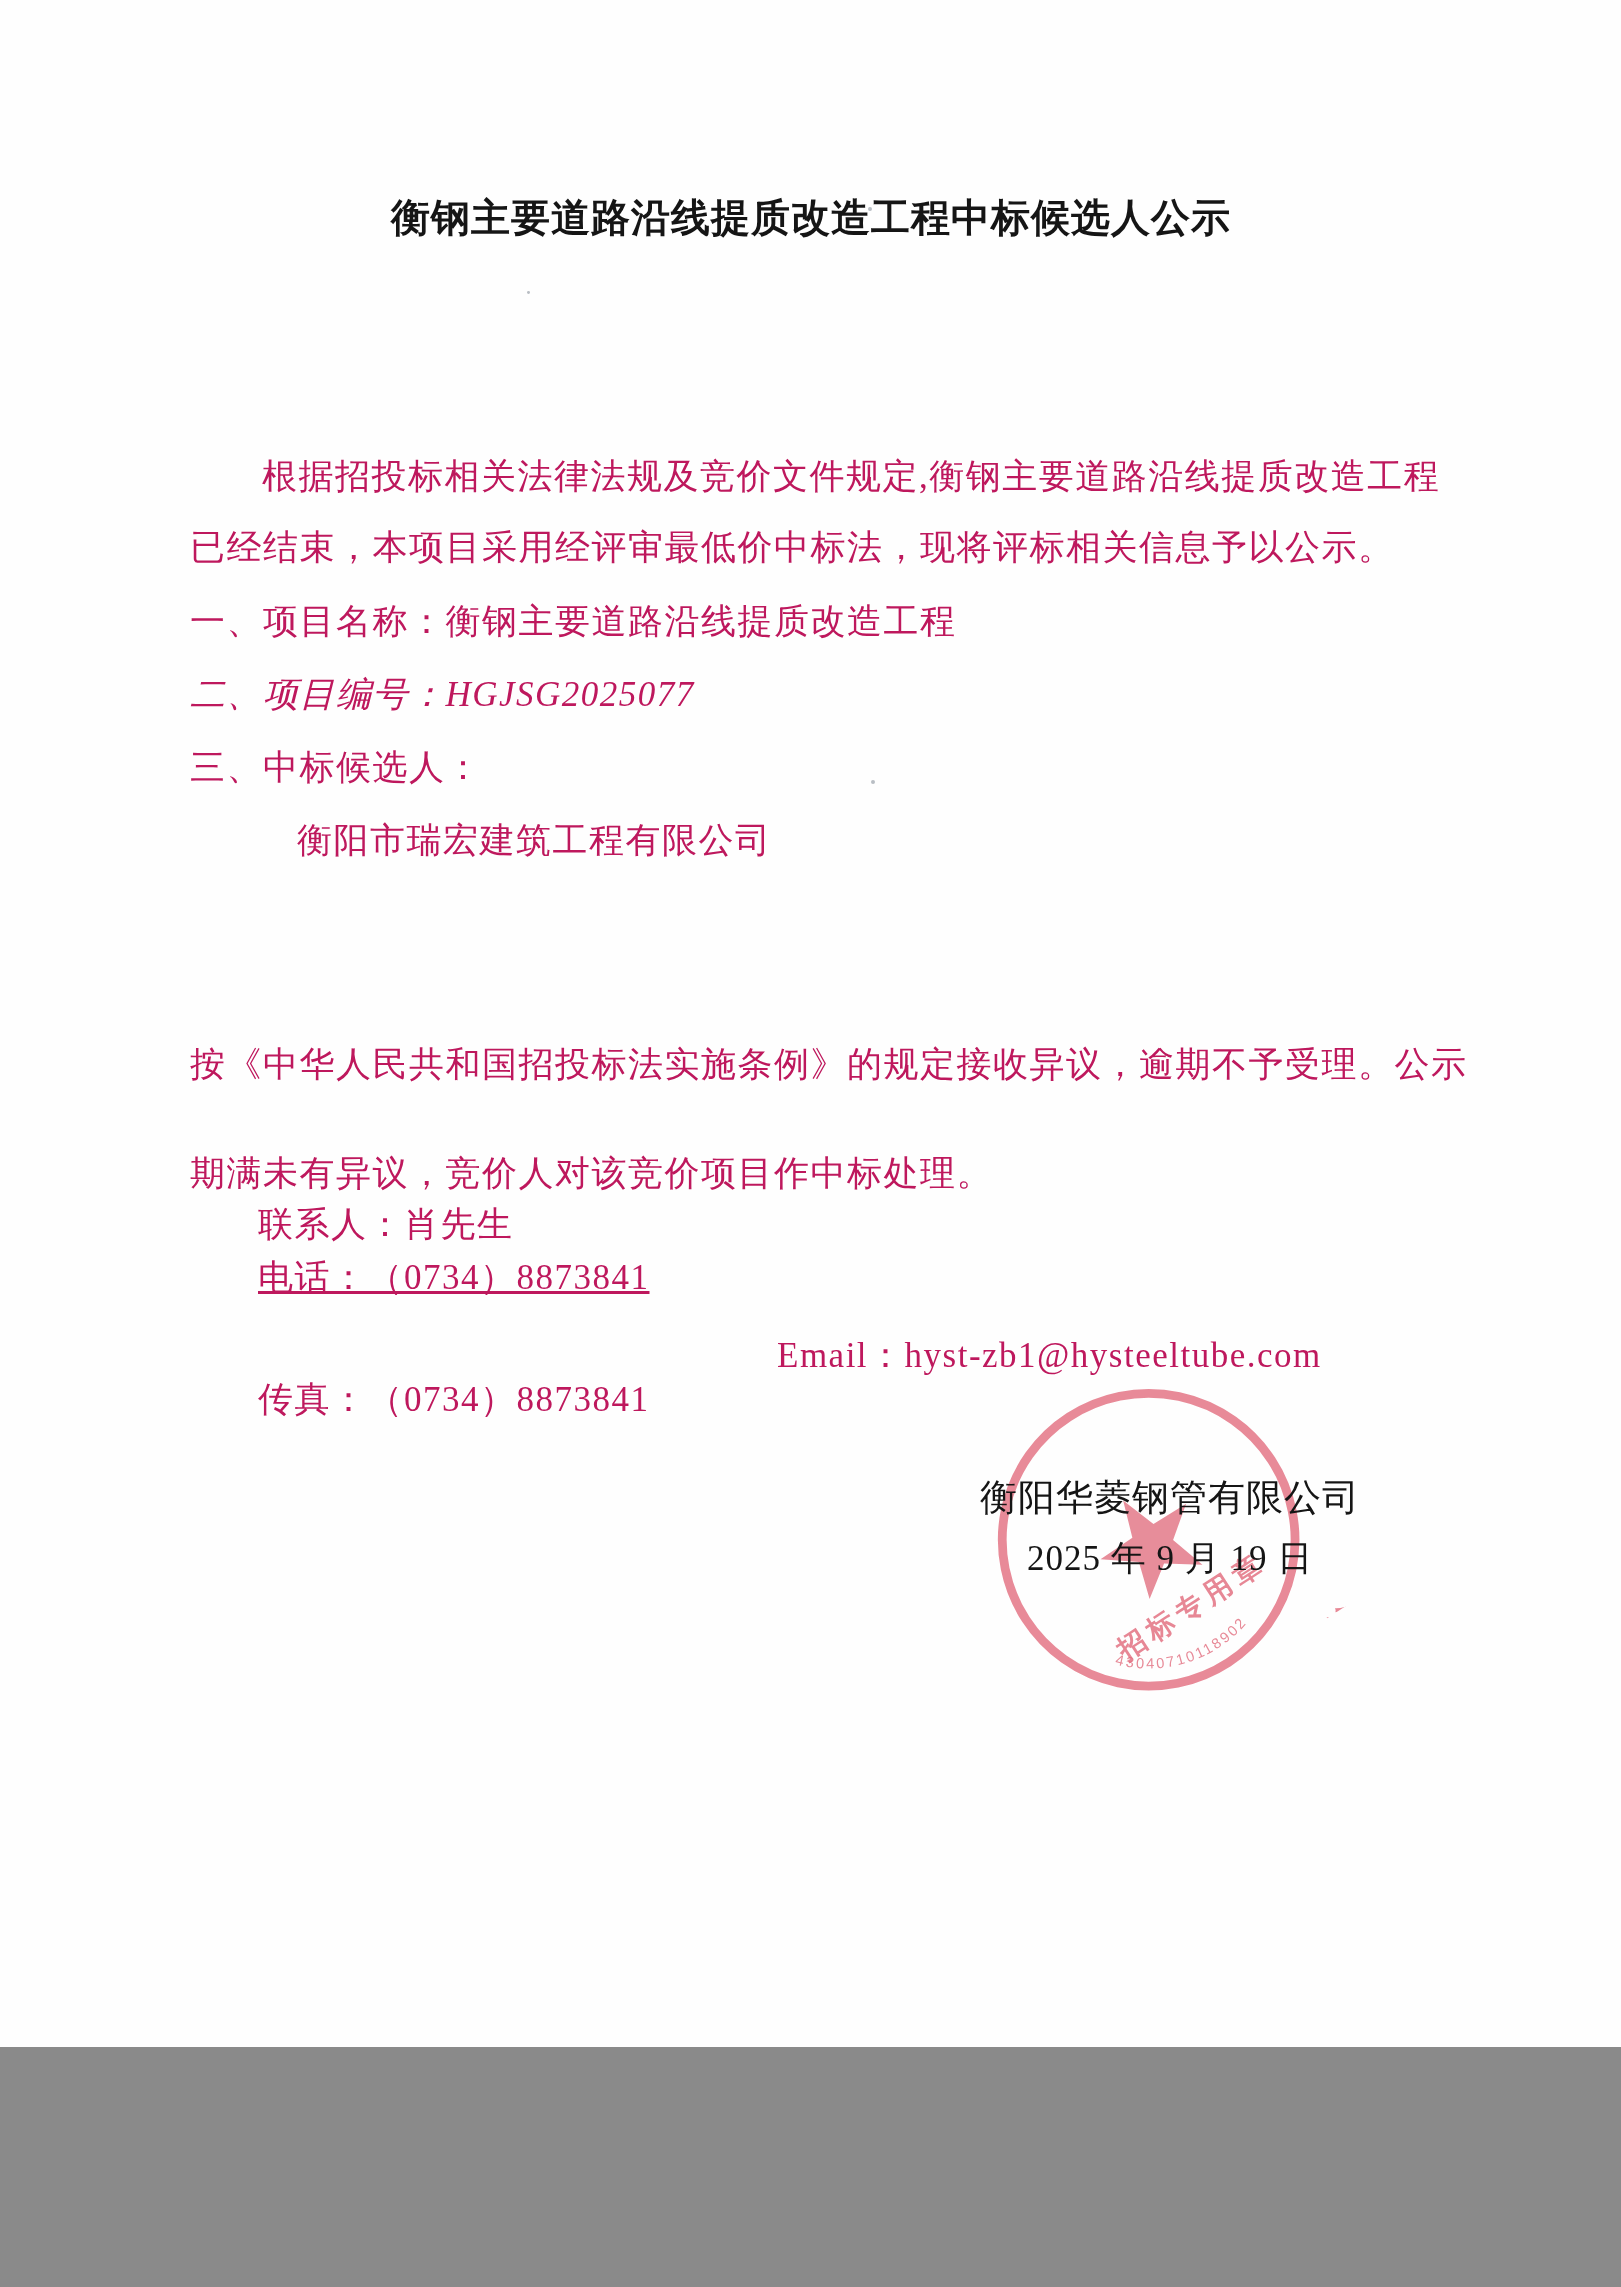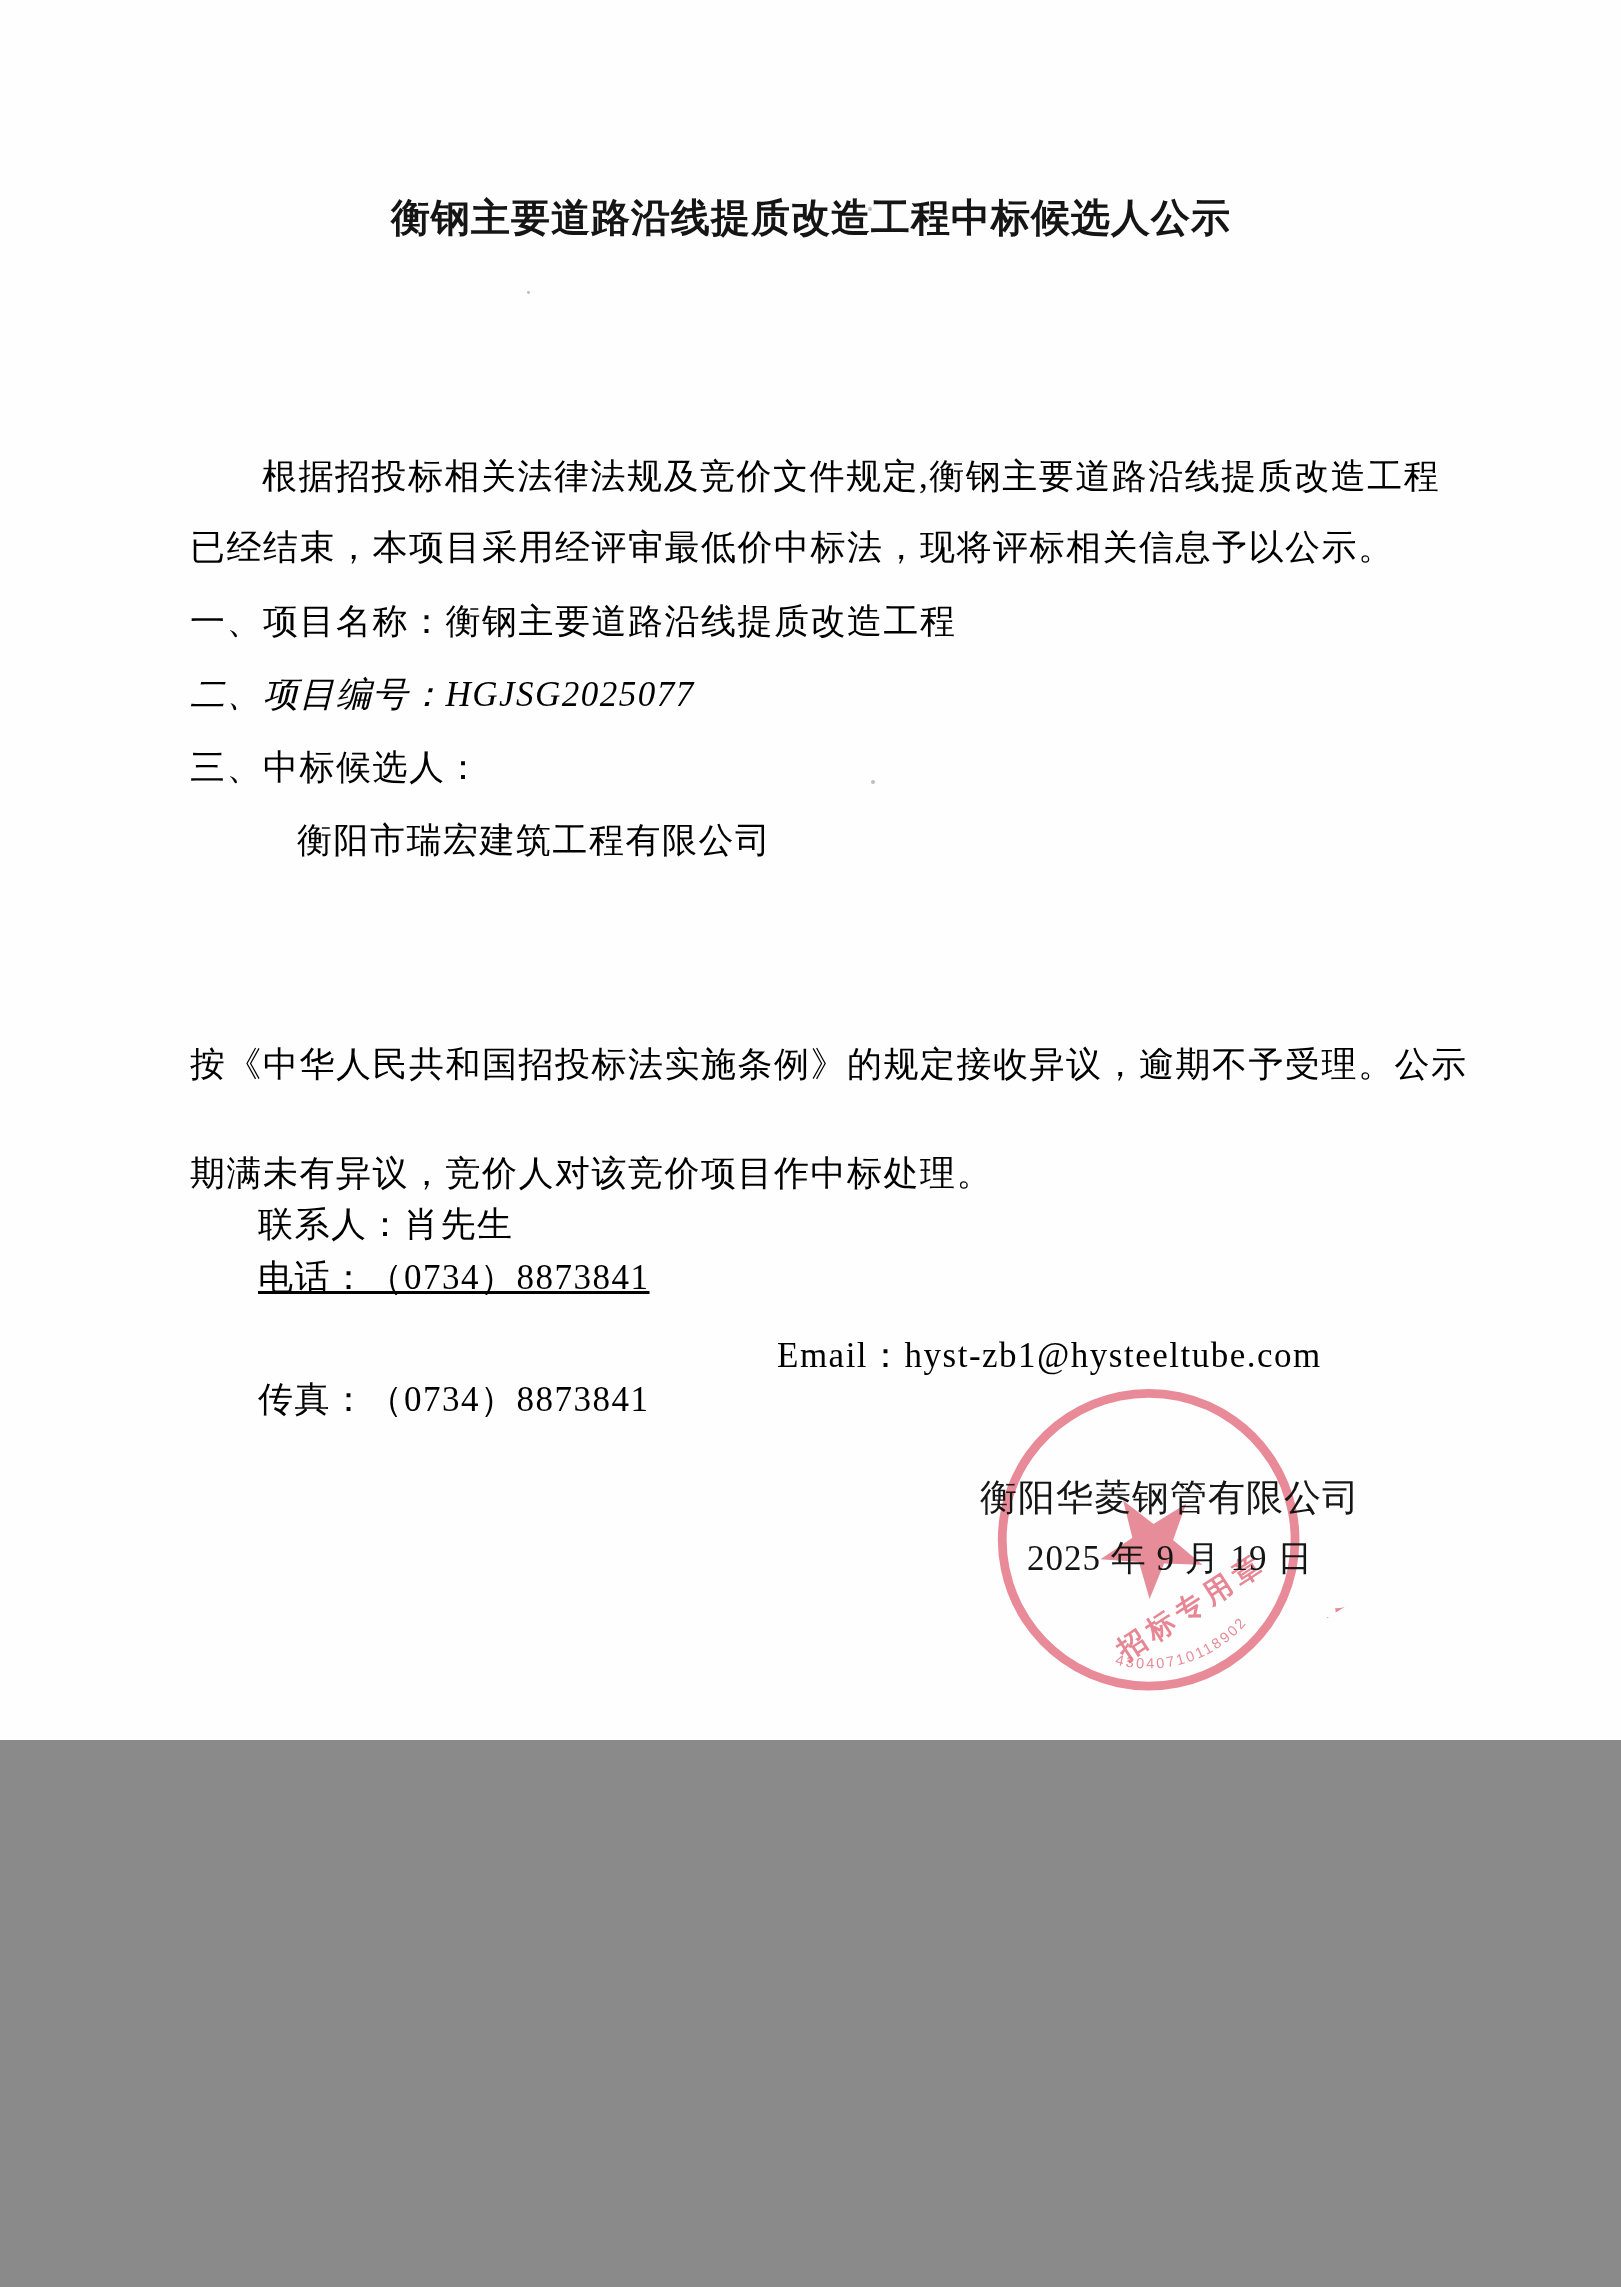--- a/index.html
+++ b/index.html
@@ -1,34 +1,34 @@
 <!DOCTYPE html>
 <html><head>
 <meta charset="utf-8">
 <style>
   html,body{margin:0;padding:0;background:#8a8a8a;}
   .page{
     position:relative;
-    width:1622px;height:1740px;
+    width:1622px;height:2047px;
     background:#fefefe;
     overflow:hidden;
     font-family:"Liberation Serif","DejaVu Serif",serif;
     color:#1b1b1b;
   }
   .doc-title{
     position:absolute;top:191px;left:0;width:1622px;margin:0;
     text-align:center;
     font-family:"Liberation Sans","DejaVu Sans",sans-serif;
     font-size:39px;font-weight:700;letter-spacing:1px;
     color:#151515;
   }
   .l{
     position:absolute;left:190px;z-index:2;
     font-size:35px;letter-spacing:1.5px;white-space:nowrap;
-    color:#000000;
+    color:#be185d;
   }
   .indent{padding-left:72px;}
   .candidate{padding-left:107px;}
   .contact{left:258px;text-align:right;}
   .email{left:777px;margin-top:24px;}
   .sig{
     position:absolute;left:975px;width:390px;z-index:3;
     text-align:center;white-space:nowrap;
     font-size:37px;letter-spacing:1px;color:#151515;
   }

